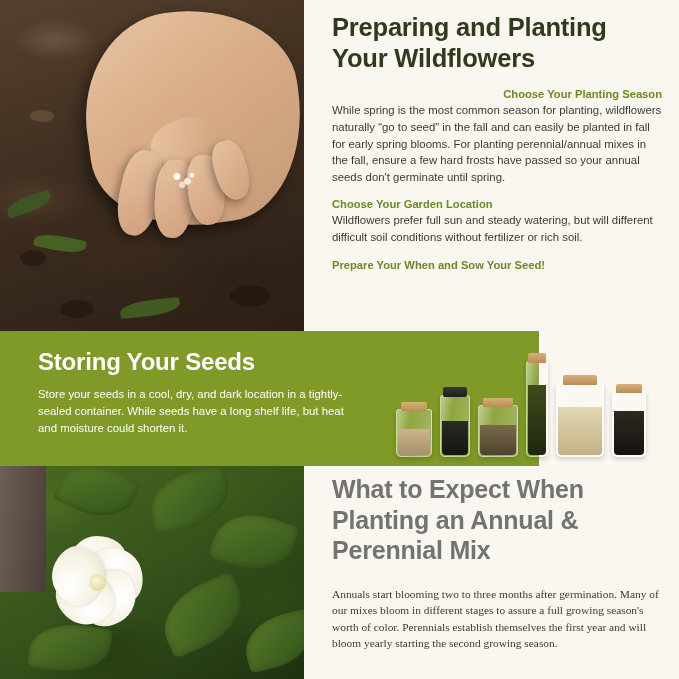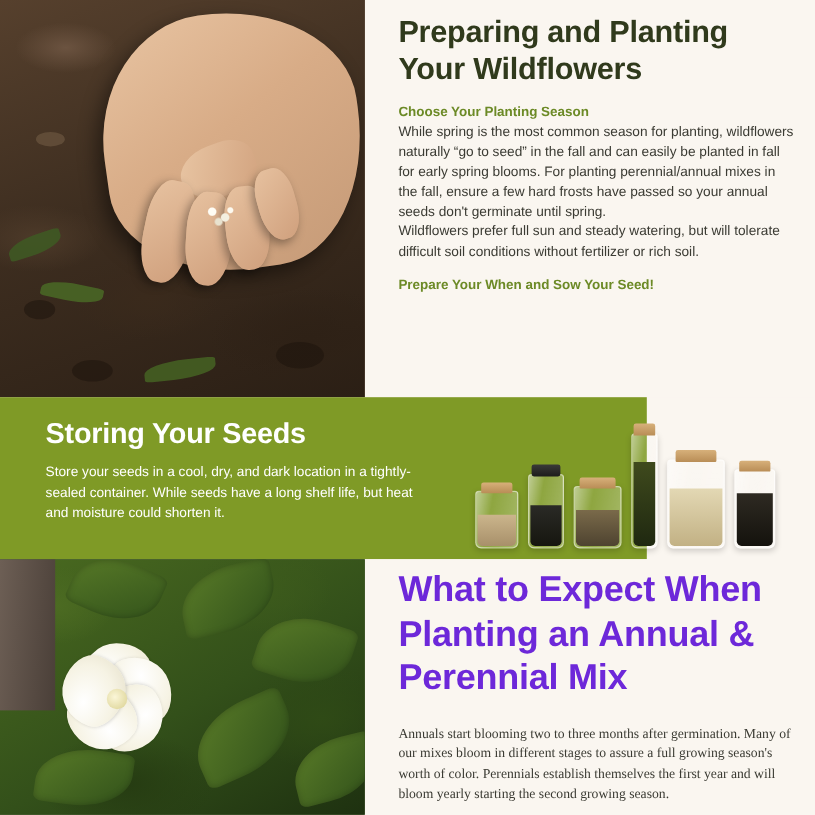--- a/index.html
+++ b/index.html
@@ -112,21 +112,21 @@
     font-weight: bold;
     color: #303a1c;
     letter-spacing: -0.2px;
   }
   .sub {
     margin: 13px 0 2px 0;
     font-size: 11.2px;
     font-weight: bold;
     color: #6c8a26;
   }
-  .sub.first { margin-top: 14px; }
+  .sub.first { margin-top: 14px; text-align: right; }
   .body {
     margin: 0;
     font-size: 11.4px;
     line-height: 1.46;
     color: #3b3b33;
   }
 
   
   .sec2 {
     position: absolute;
@@ -238,24 +238,24 @@
     border-radius:50%;
     background: radial-gradient(circle at 40% 40%, #fbf6d8, #d9d08f);
   }
   .sec3-text {
     position: absolute;
     left: 332px; top: 8px;
     width: 330px;
   }
   .h3 {
     margin: 0;
-    font-size: 30px;
+    font-size: 25px;
     line-height: 1.22;
     font-weight: bold;
-    color: #6d28d9;
+    color: #737373;
     letter-spacing: -0.2px;
   }
 </style>
 </head>
 <body>
 
 <div class="page">
 
   <div class="sec1">
 
@@ -278,21 +278,22 @@
       <div class="finger f4"></div>
       <div class="seeds"></div>
     </div>
 
     <div class="sec1-text">
       <h1 class="h1">Preparing and Planting Your Wildflowers</h1>
 
       <div class="sub first">Choose Your Planting Season</div>
       <p class="body">While spring is the most common season for planting, wildflowers naturally “go to seed” in the fall and can easily be planted in fall for early spring blooms. For planting perennial/annual mixes in the fall, ensure a few hard frosts have passed so your annual seeds don't germinate until spring.</p>
 
-      <p class="body">Wildflowers prefer full sun and steady watering, but will tolerate difficult soil conditions without fertilizer or rich soil.</p>
+      <div class="sub">Choose Your Garden Location</div>
+      <p class="body">Wildflowers prefer full sun and steady watering, but will different difficult soil conditions without fertilizer or rich soil.</p>
 
       <div class="sub">Prepare Your When and Sow Your Seed!</div>
     </div>
   </div>
 
   <div class="sec2">
     <div class="sec2-text">
       <h2 class="h2">Storing Your Seeds</h2>
       <p class="body-white">Store your seeds in a cool, dry, and dark location in a tightly-sealed container. While seeds have a long shelf life, but heat and moisture could shorten it.</p>
     </div>

